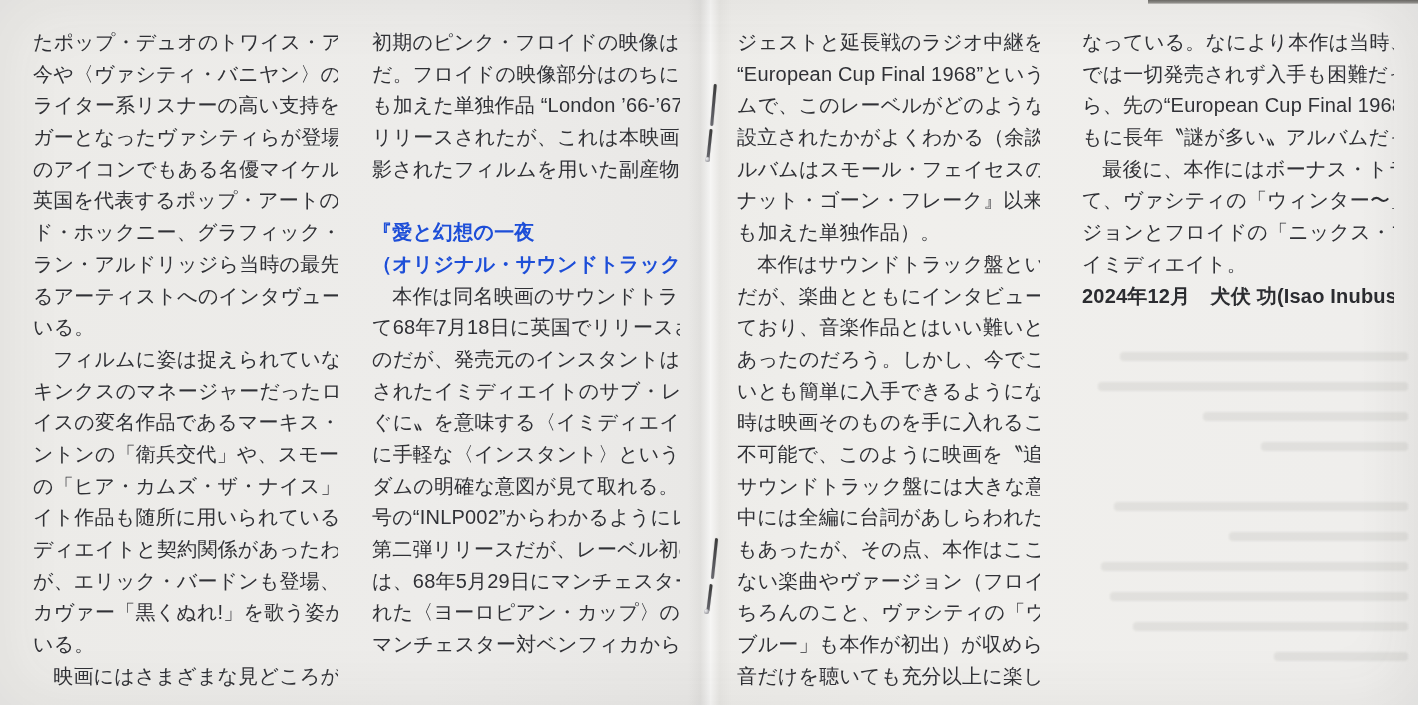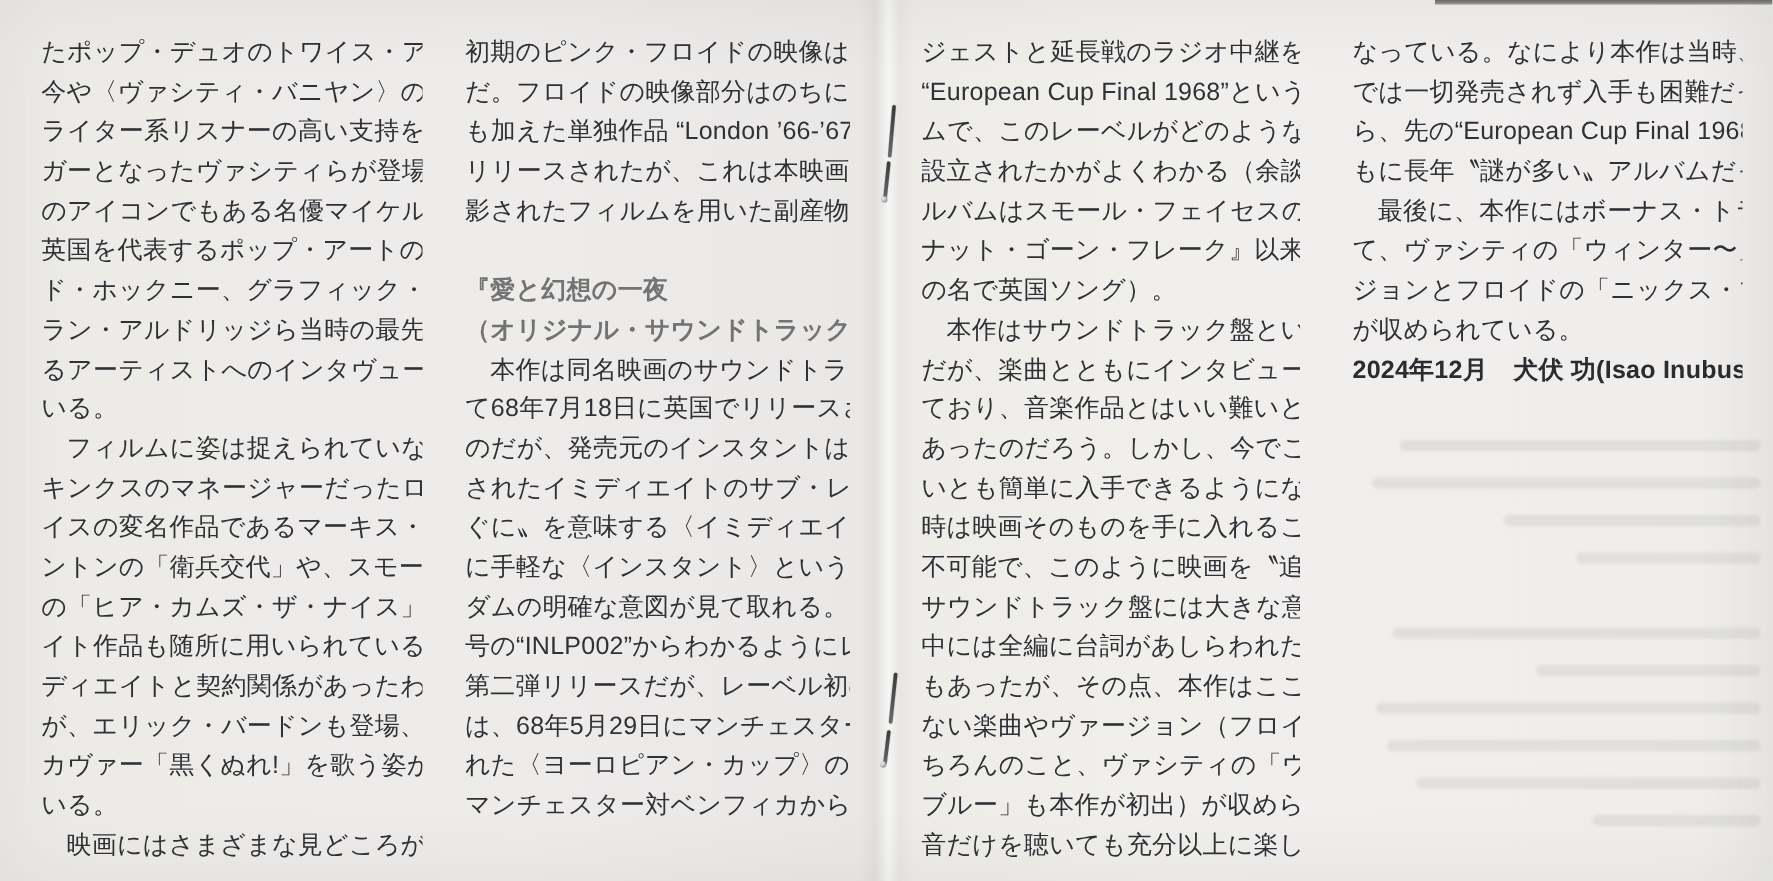--- a/index.html
+++ b/index.html
@@ -41,21 +41,21 @@
   .col[data-column="1"]{left:372px;width:308px;}
   .col[data-column="2"]{left:737px;width:303px;}
   .col[data-column="3"]{left:1082px;width:312px;}
   .line{
     height:31.7px;line-height:32px;overflow:hidden;
     font-size:20px;color:#303136;letter-spacing:.2px;
     text-align:justify;text-align-last:justify;text-justify:inter-character;
     white-space:nowrap;
   }
   .line.end{text-align:left;text-align-last:left;}
-  .line.bold{font-weight:700;text-align:left;text-align-last:left;color:#737373;}
+  .line.bold{font-weight:700;text-align:left;text-align-last:left;color:#1d4ed8;}
   .line.right{text-align:right;text-align-last:right;font-weight:700;color:#2b2c30;}
   .line.gap{visibility:hidden;}
 
   
   .staple-leg{
     position:absolute;width:2.6px;border-radius:2px;
     background:linear-gradient(180deg,#3b3b3a,#55555a 60%,#6a6a70);
     box-shadow:0 0 1px rgba(0,0,0,.35);
   }
   .staple-tip{
@@ -149,21 +149,21 @@
       <div class="line just">れた〈ヨーロピアン・カップ〉の決勝戦となった</div>
       <div class="line just">マンチェスター対ベンフィカから、本戦のダイ</div>
     </div>
   <div class="col" data-column="2">
       <div class="line just">ジェストと延長戦のラジオ中継を収めた</div>
       <div class="line just">“European Cup Final 1968”というアルバ</div>
       <div class="line just">ムで、このレーベルがどのような立ち位置で</div>
       <div class="line just">設立されたかがよくわかる（余談だが、このア</div>
       <div class="line just">ルバムはスモール・フェイセスの『オグデンズ・</div>
       <div class="line just">ナット・ゴーン・フレーク』以来のラウンド・カ</div>
-      <div class="line end">の名で英国ソング）。</div>
+      <div class="line end">も加えた単独作品）。</div>
       <div class="line just">　本作はサウンドトラック盤という位置付け</div>
       <div class="line just">だが、楽曲とともにインタビューなども含まれ</div>
       <div class="line just">ており、音楽作品とはいい難いという判断が</div>
       <div class="line just">あったのだろう。しかし、今でこそ映像作品を</div>
       <div class="line just">いとも簡単に入手できるようになったが、当</div>
       <div class="line just">時は映画そのものを手に入れることなどほぼ</div>
       <div class="line just">不可能で、このように映画を〝追体験〟できる</div>
       <div class="line just">サウンドトラック盤には大きな意味があった。</div>
       <div class="line just">中には全編に台詞があしらわれたようなもの</div>
       <div class="line just">もあったが、その点、本作はここでしか聴け</div>
@@ -173,19 +173,19 @@
       <div class="line just">音だけを聴いても充分以上に楽しめるものと</div>
     </div>
   <div class="col" data-column="3">
       <div class="line just">なっている。なにより本作は当時、英国以外</div>
       <div class="line just">では一切発売されず入手も困難だったことか</div>
       <div class="line just">ら、先の“European Cup Final 1968”とと</div>
       <div class="line end">もに長年〝謎が多い〟アルバムだったのだ。</div>
       <div class="line just">　最後に、本作にはボーナス・トラックとし</div>
       <div class="line just">て、ヴァシティの「ウィンター〜」のフル・ヴァー</div>
       <div class="line just">ジョンとフロイドの「ニックス・ブギー」の2曲</div>
-      <div class="line end">が収められている。</div>
+      <div class="line end">イミディエイト。</div>
       <div class="line right">2024年12月　犬伏 功(Isao Inubushi)</div>
     </div>
 
   <div class="edge-top"></div>
   <div class="vignette"></div>
 </div>
 
 </body></html>

